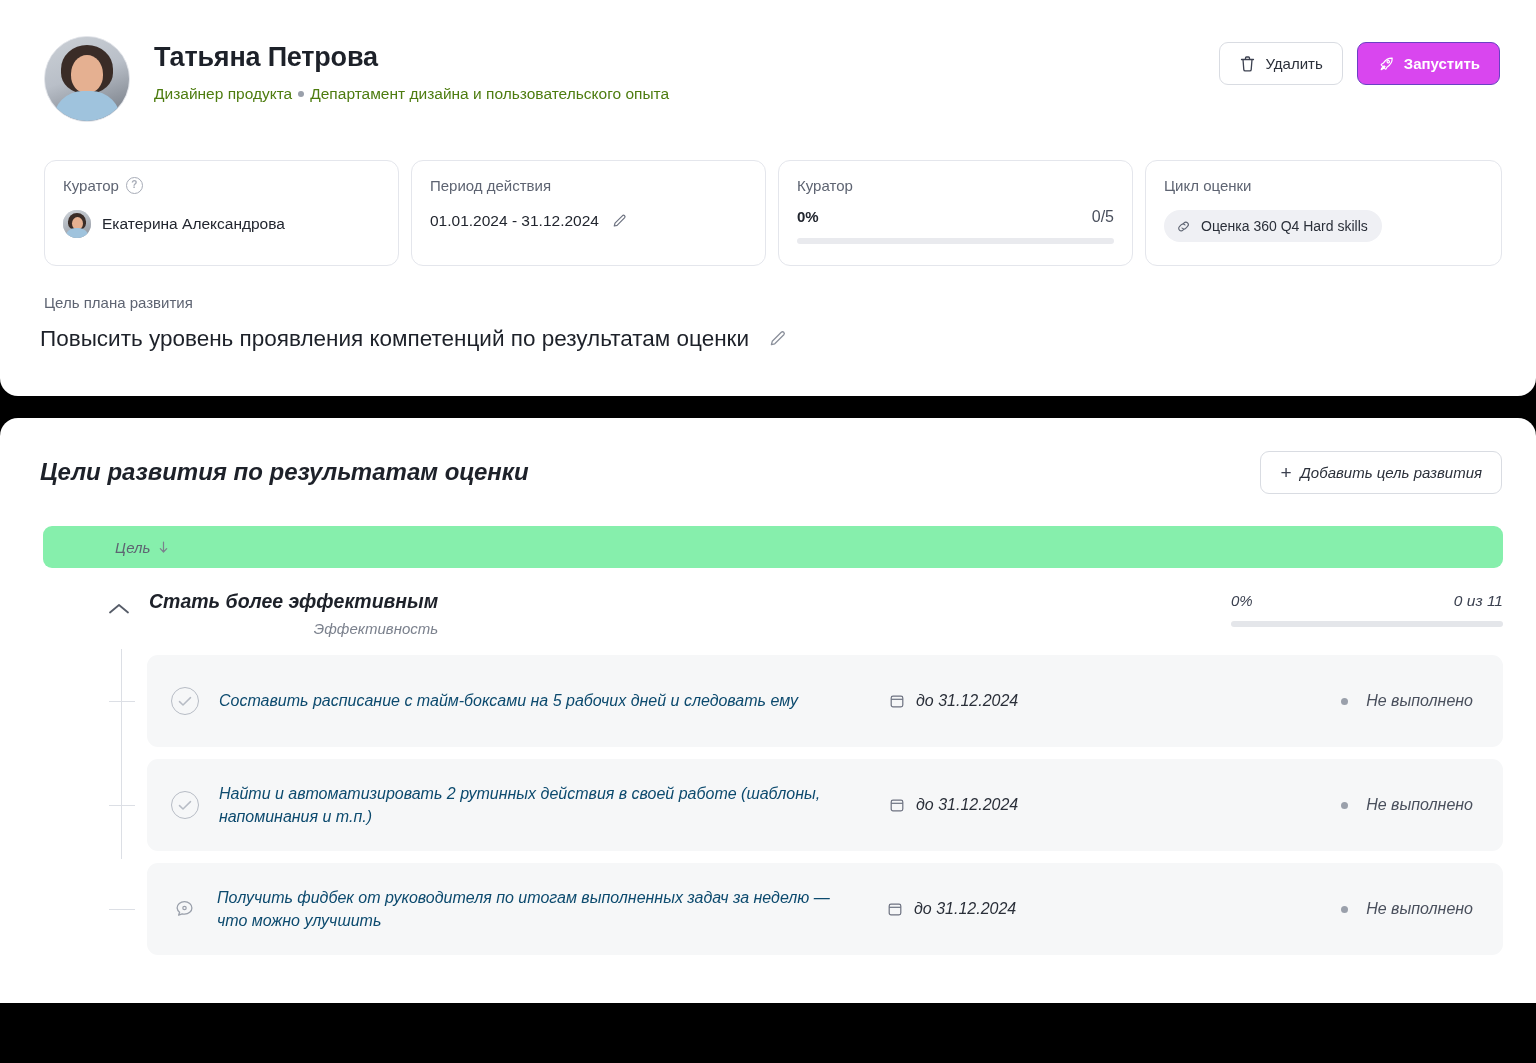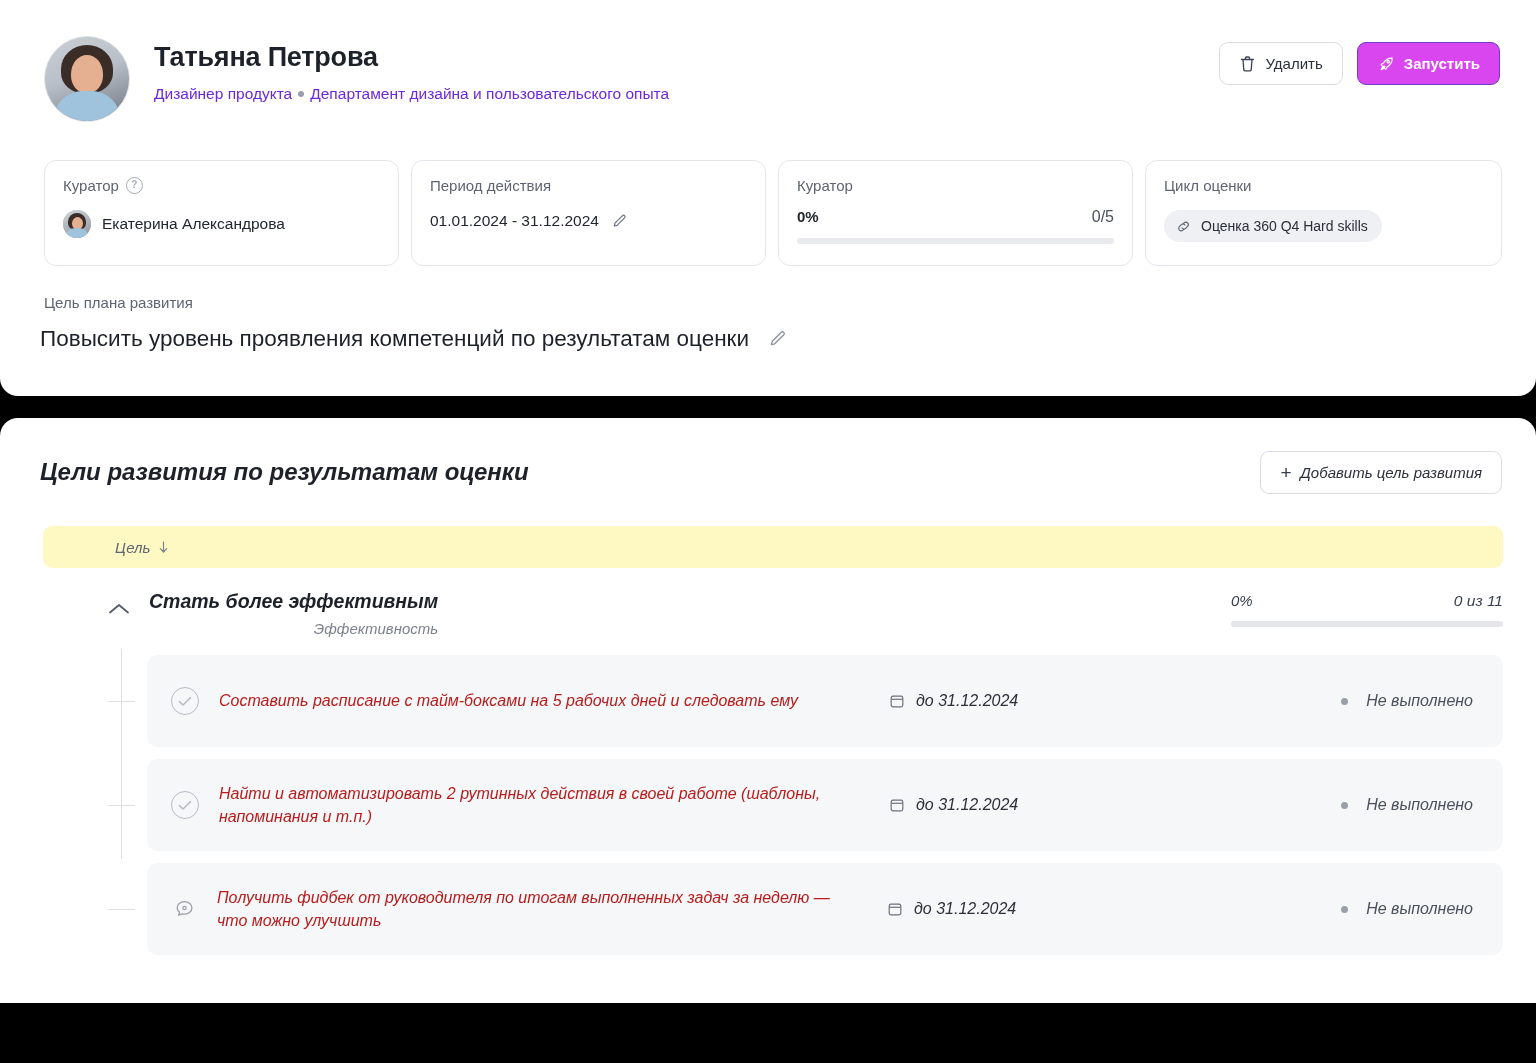--- a/index.html
+++ b/index.html
@@ -84,21 +84,21 @@
   }
   .profile-name {
     font-size: 27px;
     font-weight: 700;
     color: #1d2129;
     letter-spacing: -0.2px;
   }
   .profile-sub {
     margin-top: 12px;
     font-size: 15.5px;
-    color: #6d28d9;
+    color: #4d7c0f;
     display: flex;
     align-items: center;
     gap: 6px;
   }
   .dot-sep {
     width: 6px;
     height: 6px;
     border-radius: 50%;
     background: #9aa0ab;
     display: inline-block;
@@ -296,21 +296,21 @@
   .plus-ic { font-size: 19px; color: #3c4150; line-height: 1; }
 
   .table {
     position: absolute;
     left: 43px;
     top: 108px;
     width: 1460px;
   }
   .table-head {
     height: 42px;
-    background: #fef9c3;
+    background: #86efac;
     border-radius: 9px;
     display: flex;
     align-items: center;
     padding-left: 72px;
     box-sizing: border-box;
     font-size: 15px;
     color: #5e6472;
     gap: 7px;
   }
   .goal-row {
@@ -402,21 +402,21 @@
     display: flex;
     align-items: center;
     justify-content: center;
     flex: 0 0 auto;
     cursor: pointer;
   }
   .task-text {
     margin-left: 20px;
     width: 640px;
     font-size: 16px;
-    color: #b91c1c;
+    color: #0c4a6e;
     line-height: 1.45;
     font-weight: 500;
   }
   .task-date {
     display: flex;
     align-items: center;
     gap: 11px;
     font-size: 16px;
     color: #2a2f39;
     margin-left: 30px;

